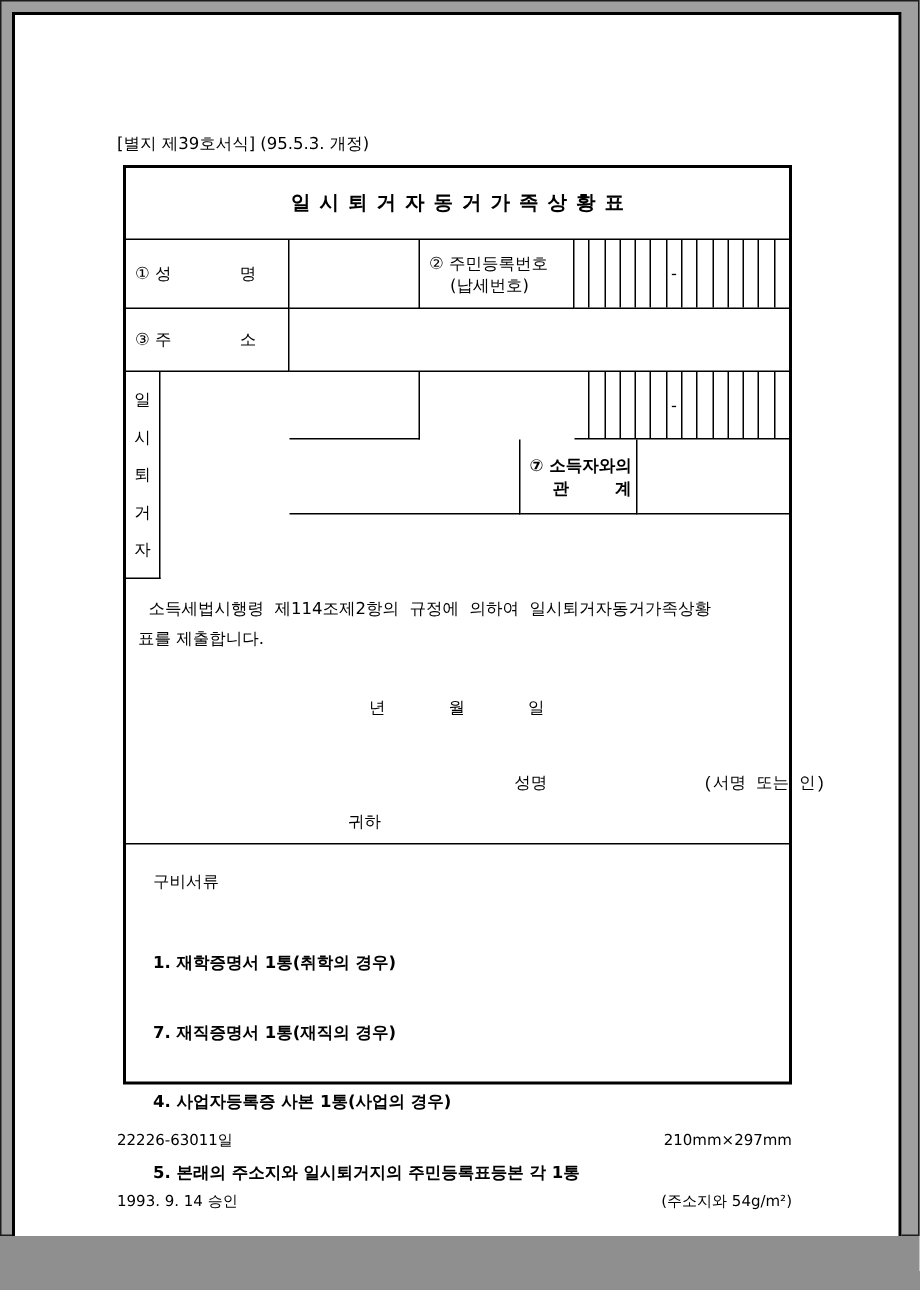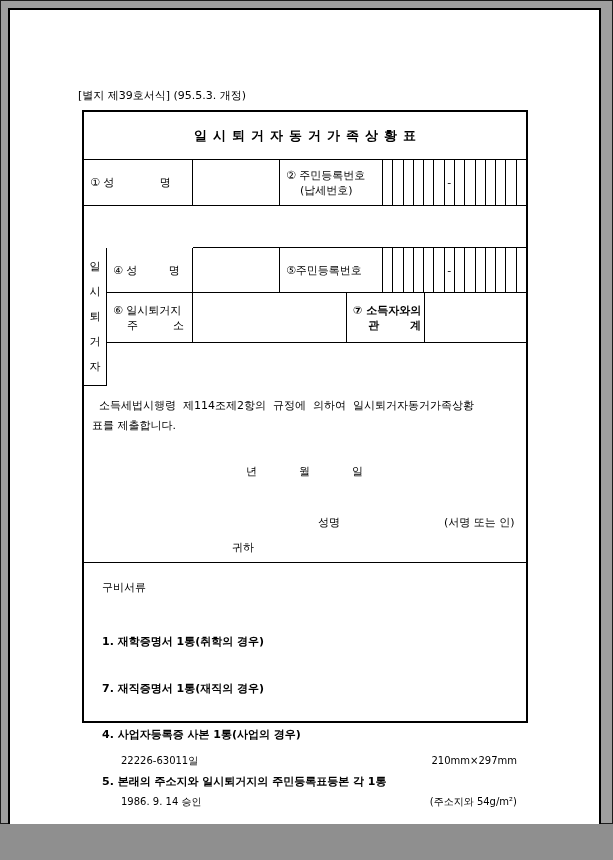--- a/index.html
+++ b/index.html
@@ -50,78 +50,75 @@
         <div class="nc">-</div>
         <div class="nc"></div>
         <div class="nc"></div>
         <div class="nc"></div>
         <div class="nc"></div>
         <div class="nc"></div>
         <div class="nc"></div>
         <div class="nc"></div>
       </div>
 
+      <div class="cell br bb pl" style="left:0;top:94px;width:109px;height:42px;">③ 주             소</div>
       <div class="cell bb" style="left:109px;top:94px;width:333px;height:42px;"></div>
 
       <div class="cell br bb strip" style="left:0;top:136px;width:23px;height:138px;">일
 시
 퇴
 거
 자</div>
 
-      <div class="cell br bb pl" style="left:23px;top:136px;width:86px;height:45px;">④ 성         명</div>
       <div class="cell br bb" style="left:109px;top:136px;width:87px;height:45px;"></div>
-      <div class="cell br bb pl" style="left:196px;top:136px;width:103px;height:45px;">⑤주민등록번호</div>
       <div class="cell bb numgrid" style="left:299px;top:136px;width:143px;height:45px;">
         <div class="nc"></div>
         <div class="nc"></div>
         <div class="nc"></div>
         <div class="nc"></div>
         <div class="nc"></div>
         <div class="nc"></div>
         <div class="nc">-</div>
         <div class="nc"></div>
         <div class="nc"></div>
         <div class="nc"></div>
         <div class="nc"></div>
         <div class="nc"></div>
         <div class="nc"></div>
         <div class="nc"></div>
       </div>
 
-      <div class="cell br bb pl" style="left:23px;top:181px;width:86px;height:50px;">⑥ 일시퇴거지
-    주          소</div>
       <div class="cell br bb" style="left:109px;top:181px;width:154px;height:50px;"></div>
       <div class="cell br bb pl" style="left:263px;top:181px;width:78px;height:50px;font-weight:bold;">⑦ 소득자와의
     관        계</div>
       <div class="cell bb" style="left:341px;top:181px;width:101px;height:50px;"></div>
 
       <div class="cell" style="left:109px;top:231px;width:333px;height:43px;"></div>
 
       <div class="cell bb" style="left:0;top:274px;width:442px;height:177px;"></div>
       <div class="decl-item para" style="left:8px;top:284px;">  소득세법시행령  제114조제2항의  규정에  의하여  일시퇴거자동거가족상황
 표를 제출합니다.</div>
       <div class="decl-item" style="left:162px;top:352px;">년            월            일</div>
-      <div class="decl-item" style="left:206px;top:390px;">
+      <div class="decl-item" style="left:206px;top:390px;font-family:Liberation Mono, monospace;">
         <span>성명</span><span class="sign-note">(서명 또는 인)</span>
       </div>
       <div class="decl-item" style="left:148px;top:428px;">귀하</div>
 
       <div class="decl-item" style="left:18px;top:468px;">구비서류</div>
       <div class="decl-item docs-items" style="left:18px;top:494px;">
         <div>1. 재학증명서 1통(취학의 경우)</div>
         <div>7. 재직증명서 1통(재직의 경우)</div>
         <div>4. 사업자등록증 사본 1통(사업의 경우)</div>
         <div>5. 본래의 주소지와 일시퇴거지의 주민등록표등본 각 1통</div>
       </div>
     </div>
 
-    <div class="footer" style="left:68px;top:717px;margin-left:43px;">
+    <div class="footer" style="left:68px;top:717px;">
       <div>22226-63011일</div>
-      <div>1986. 9. 14 승인</div>
+      <div>1993. 9. 14 승인</div>
     </div>
-    <div class="footer f-right" style="right:82px;top:717px;">
+    <div class="footer f-right" style="right:71px;top:717px;">
       <div>210mm×297mm</div>
       <div>(주소지와 54g/m²)</div>
     </div>
 
   </div>
 </div>
 
 </body></html>

